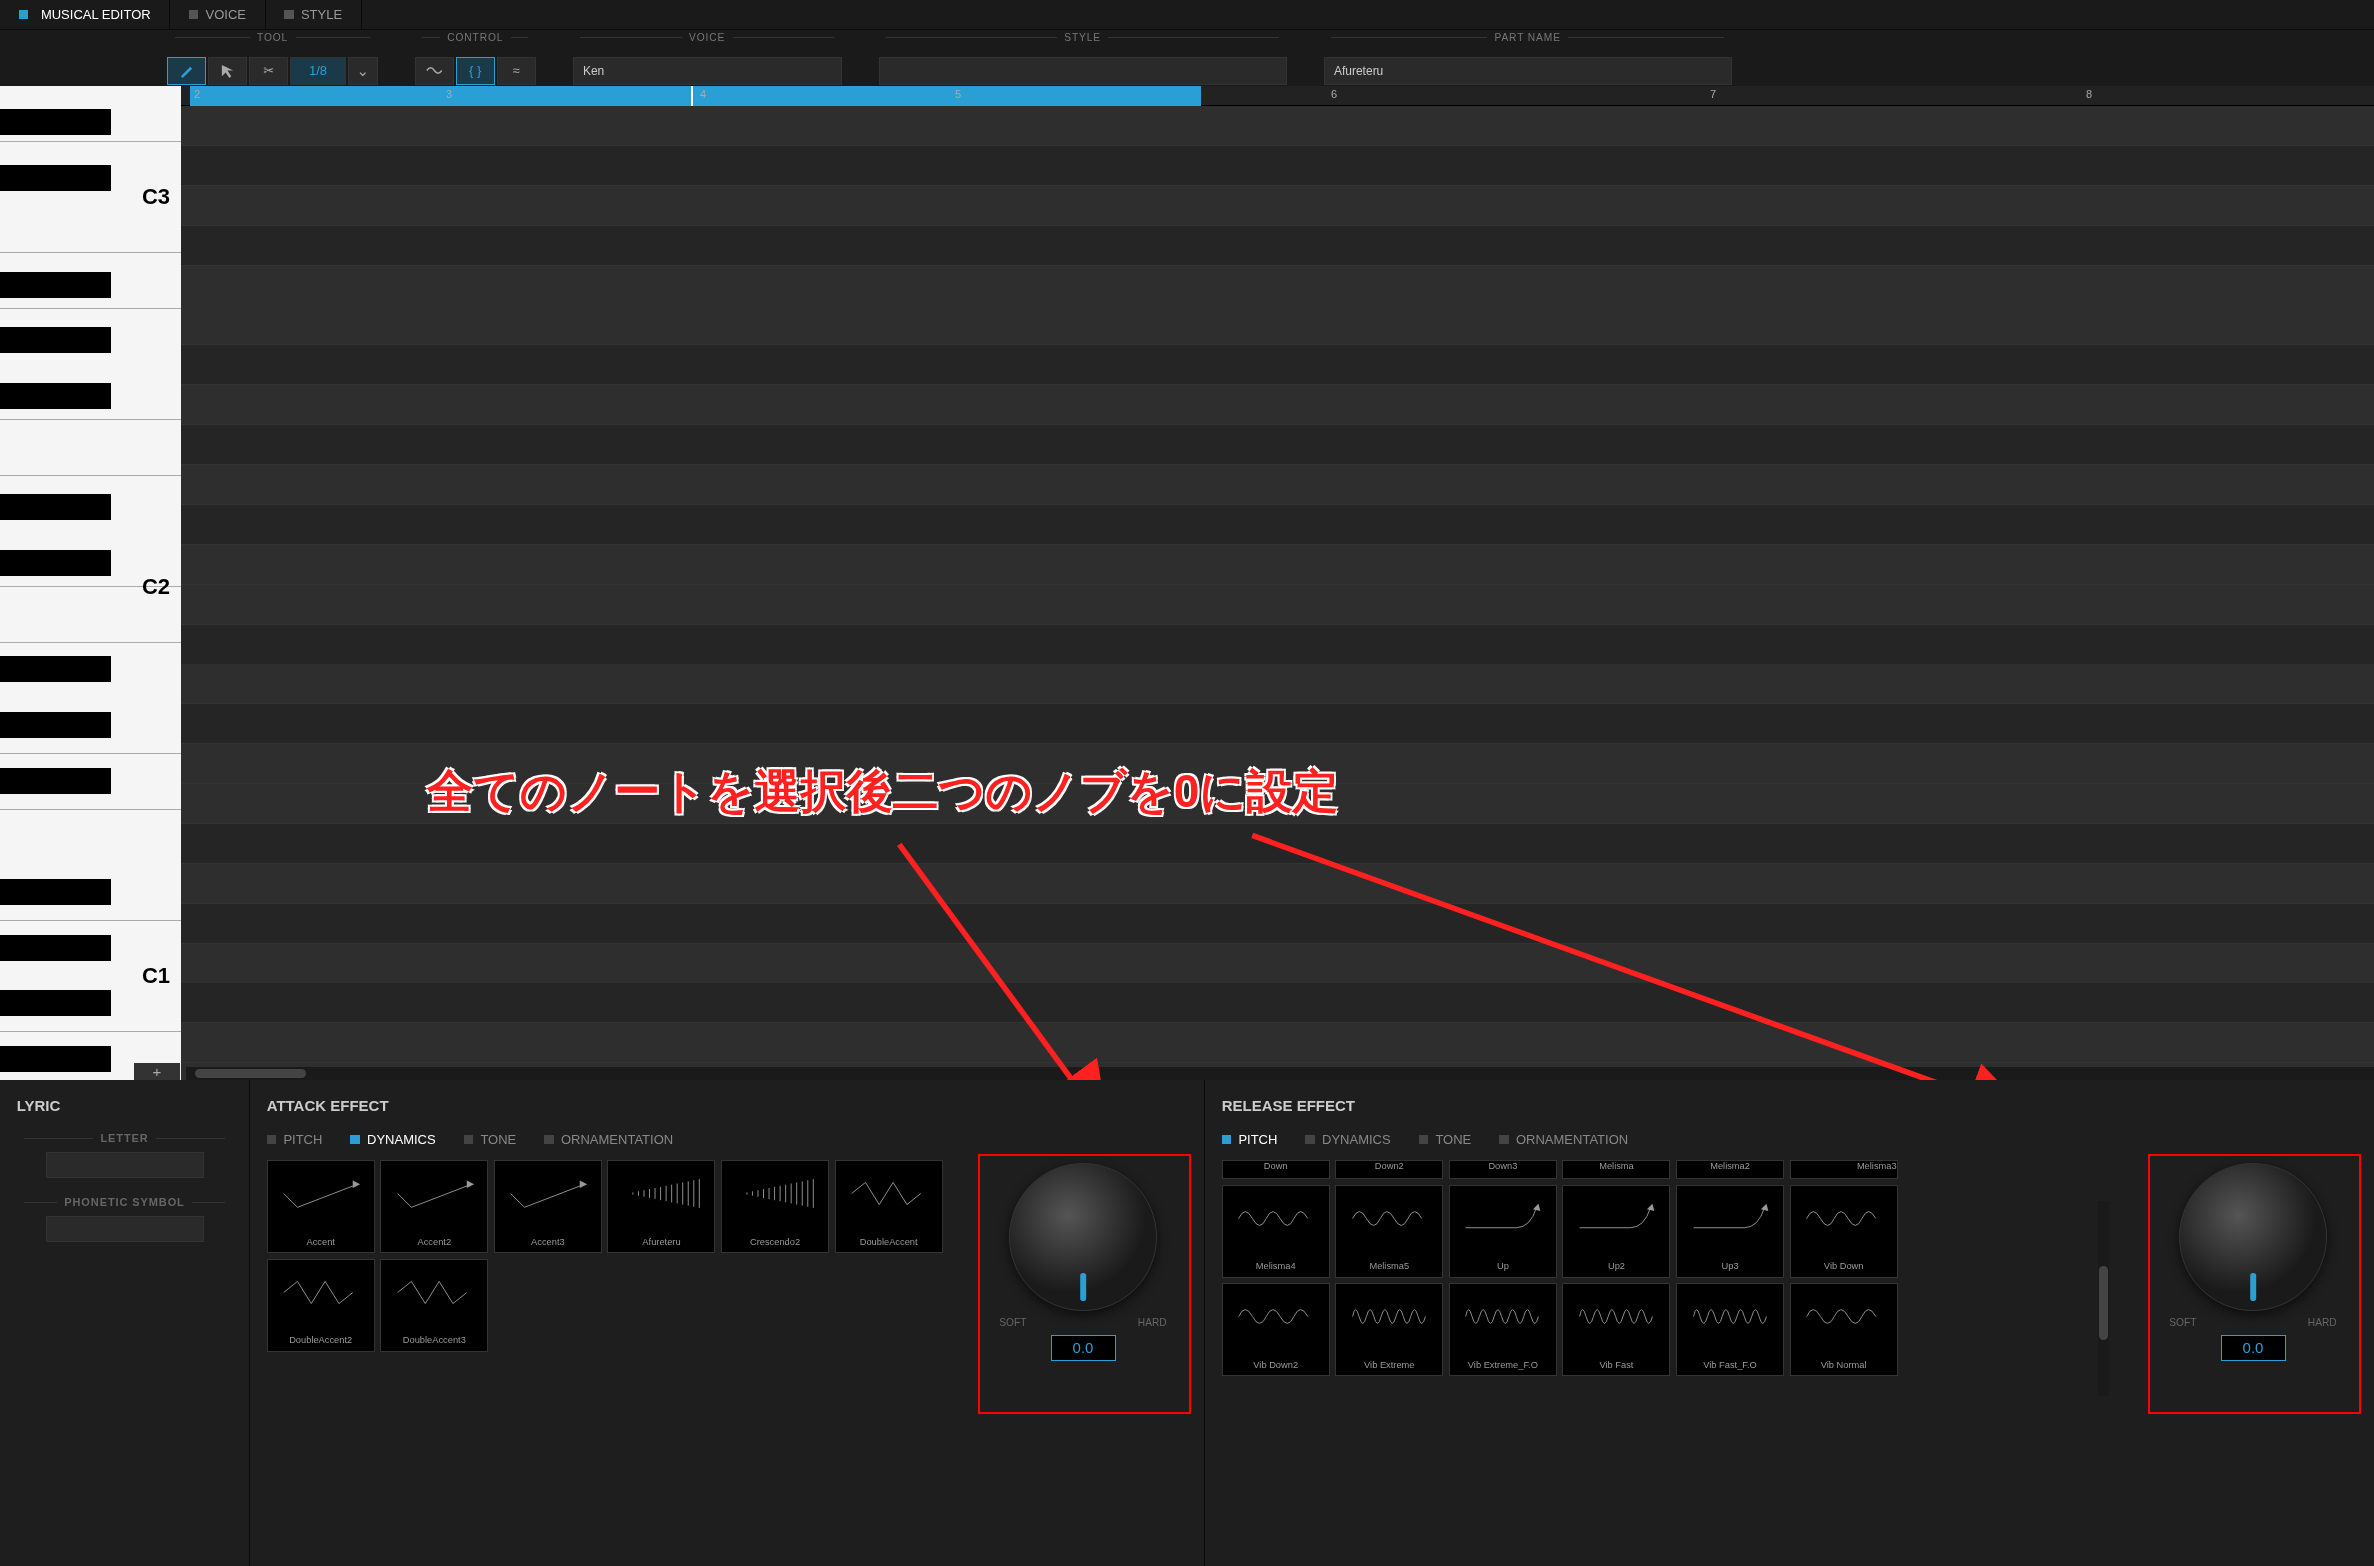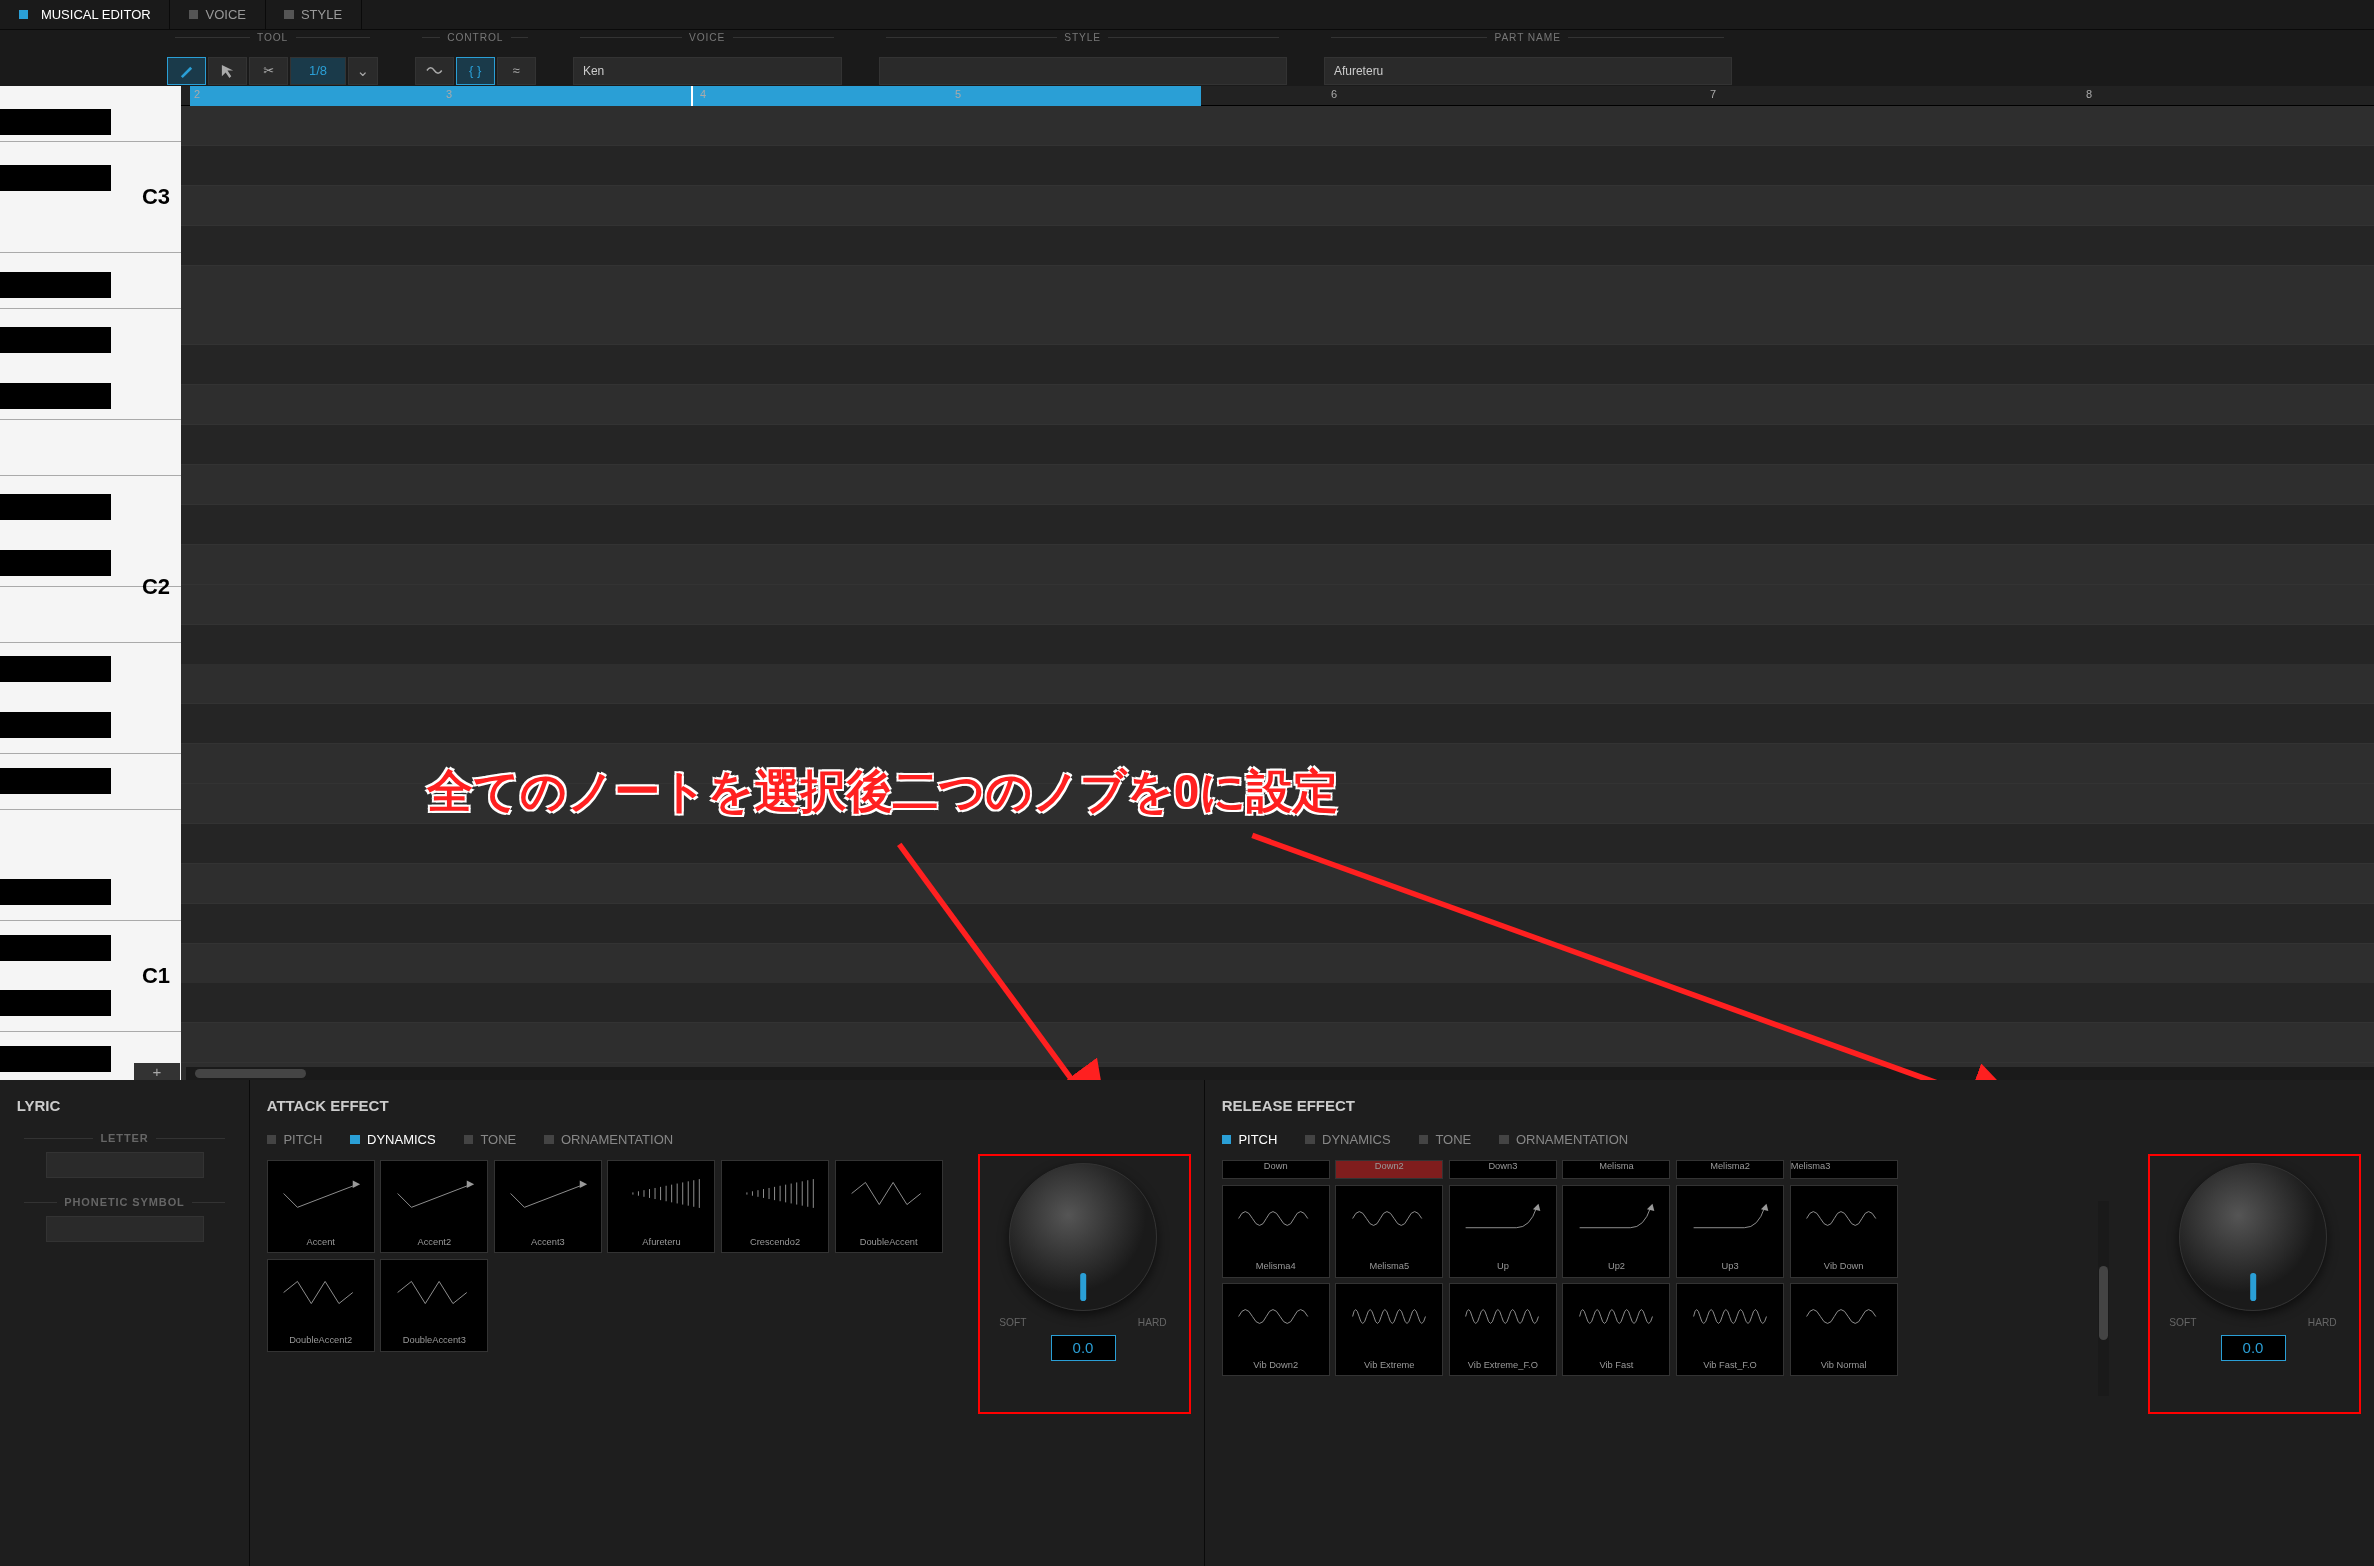--- a/index.html
+++ b/index.html
@@ -892,25 +892,25 @@
           <span class="sq"></span>
           <span>TONE</span>
         </div>
       <div class="effect-tab">
           <span class="sq"></span>
           <span>ORNAMENTATION</span>
         </div>
     </div>
     <div style="display:flex;gap:5.6px;margin-bottom:5.6px" id="release-row1">
         <div style="width: 108px; height: 18.6px; background: rgb(0, 0, 0); border: 0.9px solid rgb(51, 51, 51); font-size: 9.3px; color: rgb(153, 153, 153); text-align: center; overflow: hidden;">Down</div>
-        <div style="width: 108px; height: 18.6px; background: #7f1d1d; border: 0.9px solid rgb(51, 51, 51); font-size: 9.3px; color: rgb(153, 153, 153); text-align: center; overflow: hidden;">Down2</div>
+        <div style="width: 108px; height: 18.6px; background: #000000; border: 0.9px solid rgb(51, 51, 51); font-size: 9.3px; color: rgb(153, 153, 153); text-align: center; overflow: hidden;">Down2</div>
         <div style="width: 108px; height: 18.6px; background: rgb(0, 0, 0); border: 0.9px solid rgb(51, 51, 51); font-size: 9.3px; color: rgb(153, 153, 153); text-align: center; overflow: hidden;">Down3</div>
         <div style="width: 108px; height: 19px; background: rgb(0, 0, 0); border: 0.9px solid rgb(51, 51, 51); font-size: 9.3px; color: rgb(153, 153, 153); text-align: center; overflow: hidden;">Melisma</div>
         <div style="width: 108px; height: 18.6px; background: rgb(0, 0, 0); border: 0.9px solid rgb(51, 51, 51); font-size: 9.3px; color: rgb(153, 153, 153); text-align: center; overflow: hidden;">Melisma2</div>
-        <div style="width: 108px; height: 18.6px; background: rgb(0, 0, 0); border: 0.9px solid rgb(51, 51, 51); font-size: 9.3px; color: rgb(153, 153, 153); text-align: left; overflow: hidden;">Melisma3</div>
+        <div style="width: 108px; height: 18.6px; background: rgb(0, 0, 0); border: 0.9px solid rgb(51, 51, 51); font-size: 9.3px; color: rgb(153, 153, 153); text-align: right; overflow: hidden;">Melisma3</div>
       </div>
     <div class="preset-grid" id="release-presets">
         <div class="preset">
           <div class="preset-wave">
             <svg width="83" height="37" viewBox="0 0 90 40">
               <path d="M5 20 Q12 5 20 20 T35 20 T50 20 T65 20 T80 20" stroke="#999" fill="none"></path>
             </svg>
           </div>
           <div class="preset-label">Melisma4</div>
         </div>

